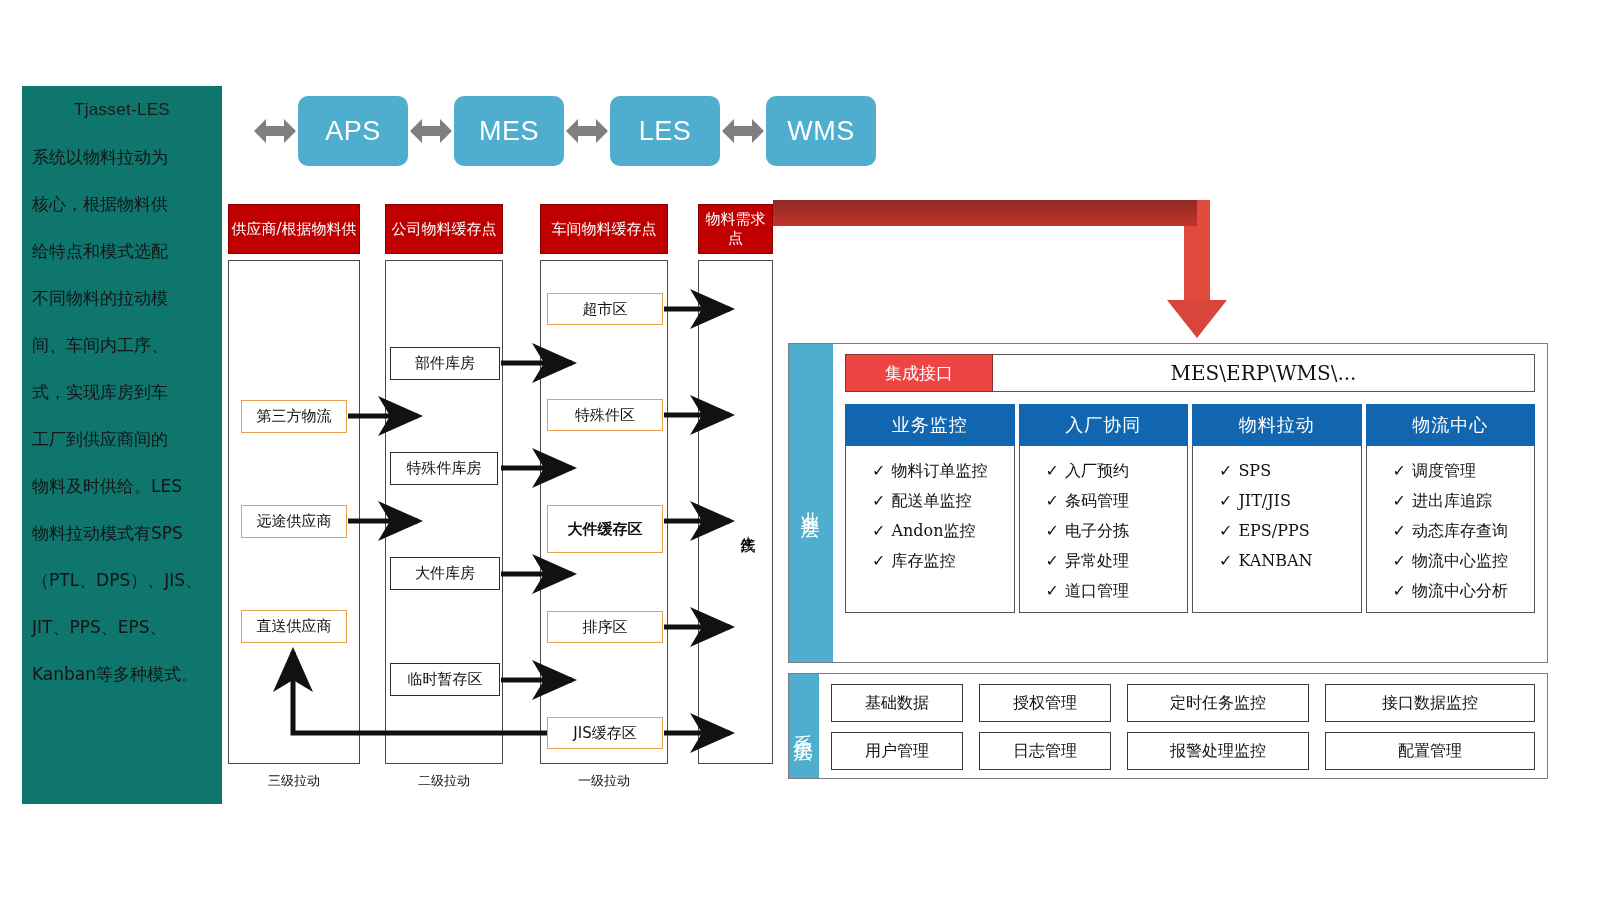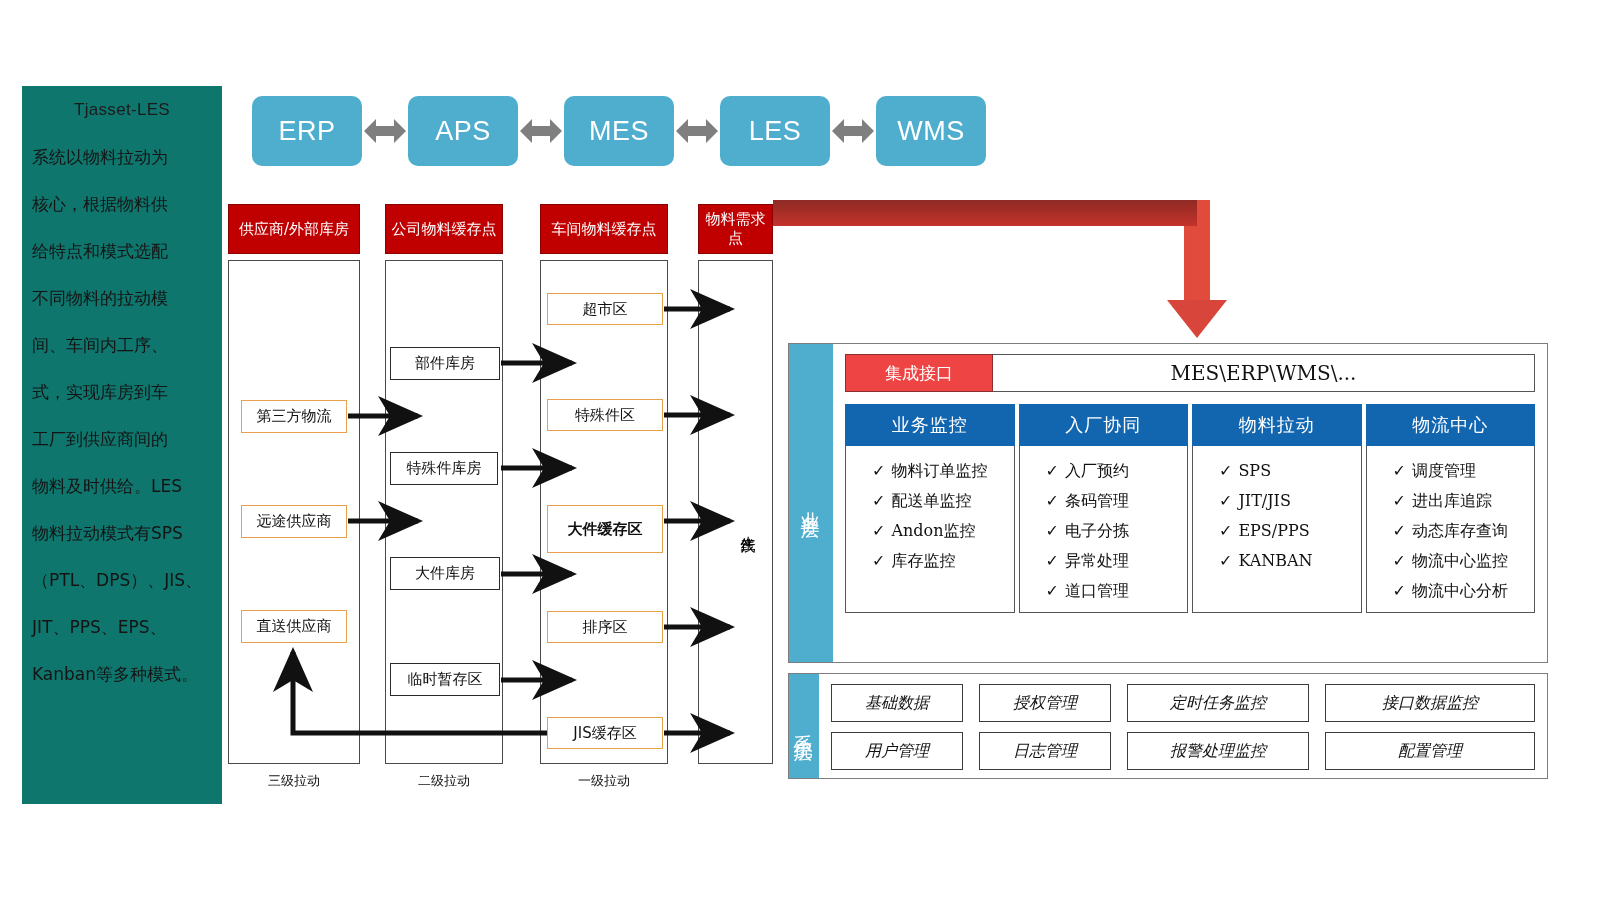--- a/index.html
+++ b/index.html
@@ -56,21 +56,21 @@
   .bizcol{flex:1;display:flex;flex-direction:column;}
   .bizhdr{background:#1266B0;color:#fff;height:42px;display:flex;align-items:center;
           justify-content:center;font-size:18px;font-family:"DejaVu Serif",serif;letter-spacing:1px;}
   .bizlist{border:1px solid #555;border-top:none;flex:1;padding:10px 6px 6px 26px;}
   .bizlist li{list-style:none;font-size:16px;line-height:30px;color:#111;
               font-family:"DejaVu Serif",serif;white-space:nowrap;}
   .bizlist li .ck{margin-right:6px;}
   ul{margin:0;padding:0;}
 
   .sysgrid{flex:1;padding:10px 12px;display:grid;grid-template-columns:132px 132px 182px 210px;
-           grid-auto-rows:38px;gap:10px 16px;align-content:start;font-style:italic;}
+           grid-auto-rows:38px;gap:10px 16px;align-content:start;}
   .syscell{border:1px solid #3b3b3b;display:flex;align-items:center;justify-content:center;
            font-size:16px;font-family:"DejaVu Serif",serif;color:#111;background:#fff;}
 </style>
 </head>
 <body>
 
 <div class="abs" id="sidebar">
   <div class="sb-title">Tjasset-LES</div>
   <div id="sb-lines">
       <div class="sb-line">系统以物料拉动为</div>
@@ -82,21 +82,20 @@
       <div class="sb-line">工厂到供应商间的</div>
       <div class="sb-line">物料及时供给。LES</div>
       <div class="sb-line">物料拉动模式有SPS</div>
       <div class="sb-line">（PTL、DPS）、JIS、</div>
       <div class="sb-line">JIT、PPS、EPS、</div>
       <div class="sb-line">Kanban等多种模式。</div>
     </div>
 </div>
 
 <div class="abs" id="systems-row" style="left:252px;top:95px;width:1190px;height:72px;display:flex;align-items:center;">
-    <div class="sysbox">ERP</div>
     <div class="dblarrow">
       <svg width="46" height="36" viewBox="0 0 46 36">
         <polygon points="2,18 14,6 14,13 32,13 32,6 44,18 32,30 32,23 14,23 14,30" fill="#7F7F7F"></polygon>
       </svg>
     </div>
     <div class="sysbox">APS</div>
     <div class="dblarrow">
       <svg width="46" height="36" viewBox="0 0 46 36">
         <polygon points="2,18 14,6 14,13 32,13 32,6 44,18 32,30 32,23 14,23 14,30" fill="#7F7F7F"></polygon>
       </svg>
@@ -109,21 +108,21 @@
     </div>
     <div class="sysbox">LES</div>
     <div class="dblarrow">
       <svg width="46" height="36" viewBox="0 0 46 36">
         <polygon points="2,18 14,6 14,13 32,13 32,6 44,18 32,30 32,23 14,23 14,30" fill="#7F7F7F"></polygon>
       </svg>
     </div>
     <div class="sysbox">WMS</div>
   </div>
 
-<div class="abs redhdr" style="left:228px;top:204px;width:132px;height:50px;">供应商/外部库房</div>
+<div class="abs redhdr" style="left:228px;top:204px;width:132px;height:50px;">供应商/根据物料供</div>
 <div class="abs redhdr" style="left:385px;top:204px;width:118px;height:50px;">公司物料缓存点</div>
 <div class="abs redhdr" style="left:540px;top:204px;width:128px;height:50px;">车间物料缓存点</div>
 <div class="abs redhdr" style="left:698px;top:204px;width:75px;height:50px;">物料需求点</div>
 
 <div class="abs colframe" style="left:228px;top:260px;width:132px;height:504px;"></div>
 <div class="abs colframe" style="left:385px;top:260px;width:118px;height:504px;"></div>
 <div class="abs colframe" style="left:540px;top:260px;width:128px;height:504px;"></div>
 <div class="abs colframe" style="left:698px;top:260px;width:75px;height:504px;"></div>
 
 <div class="abs vline" style="left:713px;top:480px;width:44px;height:90px;">生产线</div>

